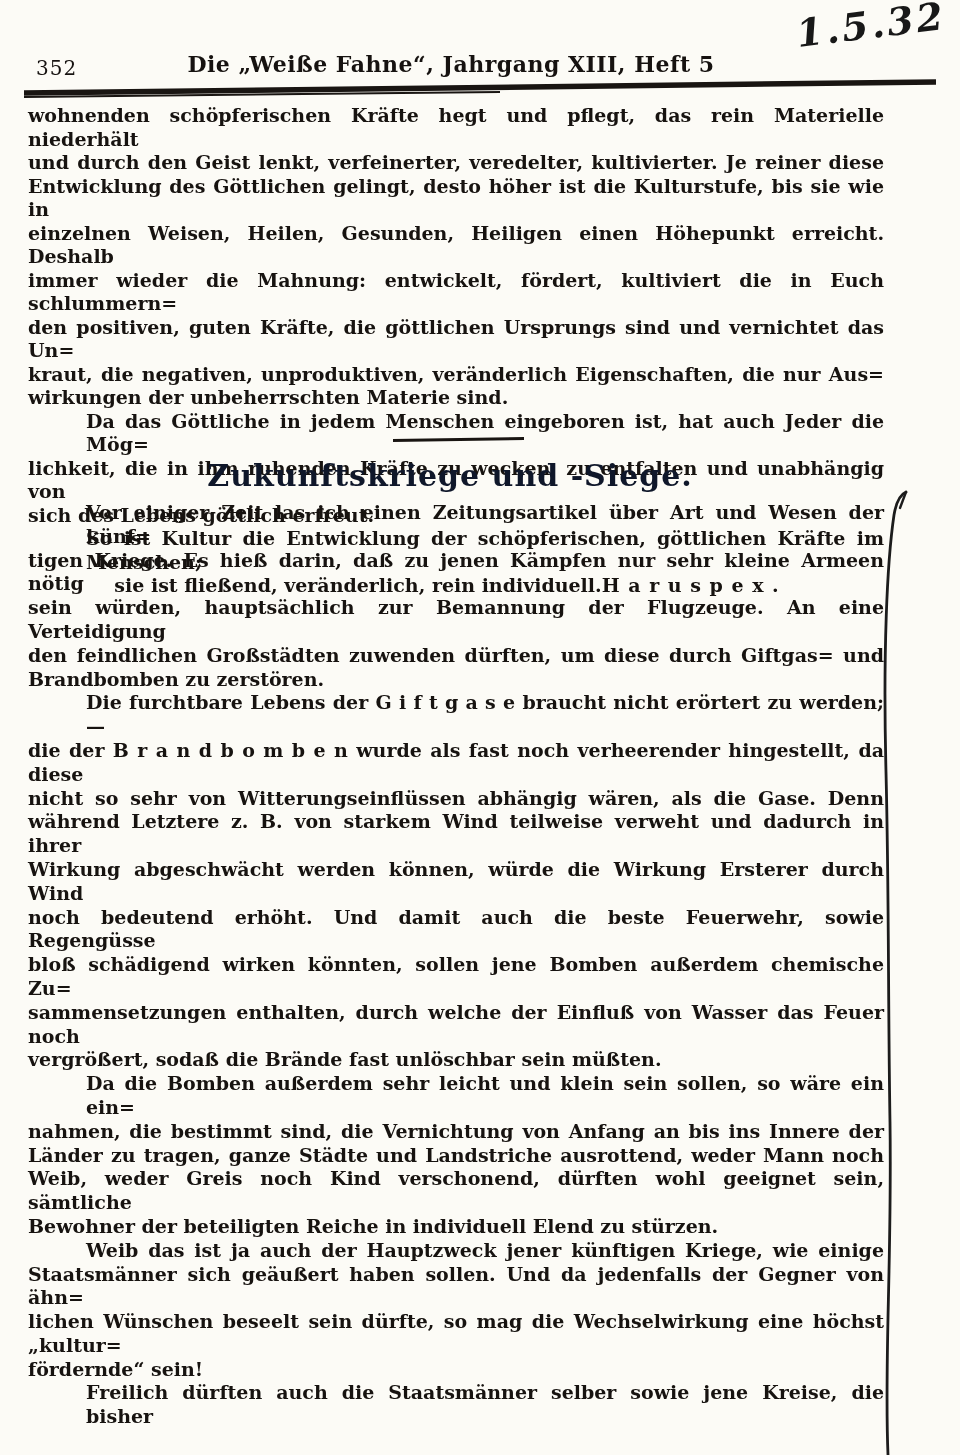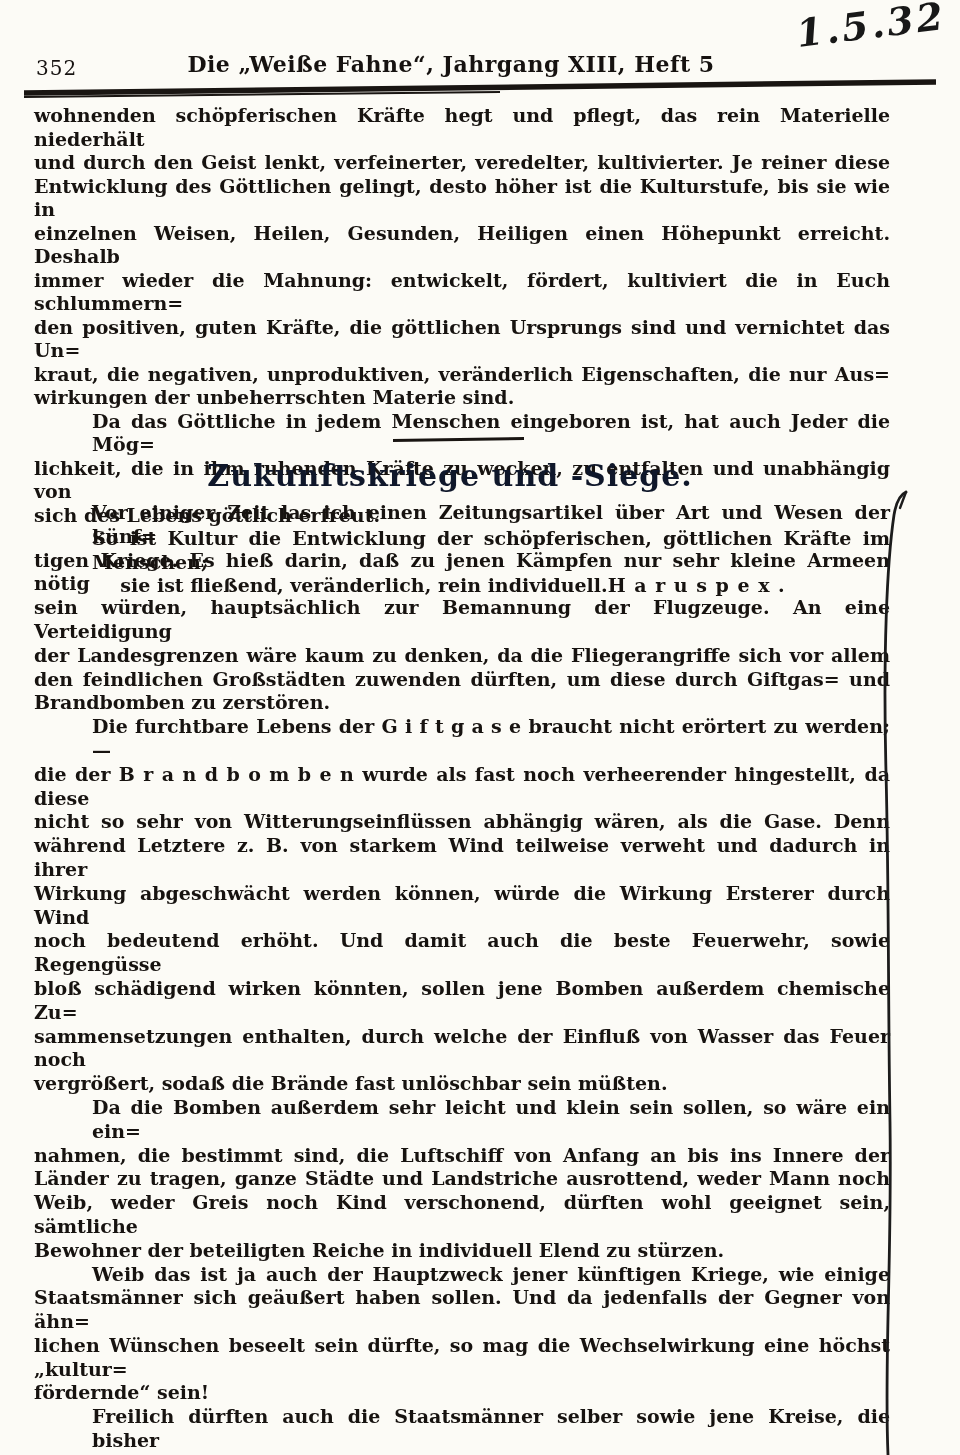--- a/index.html
+++ b/index.html
@@ -29,21 +29,21 @@
   
   .hand-date {
     position: absolute; top: 2px; right: 14px;
     font-size: 38px; font-style: italic; font-weight: 700;
     letter-spacing: 3px; transform: rotate(-7deg);
     color: #181818;
     font-family: "DejaVu Serif", serif;
   }
   
   .textcol {
-    position: absolute; left: 34px; width: 856px;
+    position: absolute; left: 28px; width: 856px;
     font-size: 19px; font-weight: 700; color: #171310;
   }
   #article1 { top: 104px; line-height: 23.5px; }
   #article2 { top: 501px; line-height: 23.8px; }
   .para { margin: 0; }
   .line { text-align: justify; text-align-last: justify; white-space: normal; }
   .line.last { text-align-last: auto; }
   .line.indent { padding-left: 58px; }
   .sigline { display: flex; justify-content: center; text-align: left; }
   .sigline .sig { padding-right: 18px; letter-spacing: 1px; }
@@ -101,38 +101,37 @@
 
   <div class="section-divider"></div>
 
   <div class="article-heading">Zukunftskriege und -Siege.</div>
 
   <div class="textcol" id="article2">
       <div class="para">
         <div class="line indent">Vor einiger Zeit las ich einen Zeitungsartikel über Art und Wesen der künf=</div>
         <div class="line">tigen Kriege. Es hieß darin, daß zu jenen Kämpfen nur sehr kleine Armeen nötig</div>
         <div class="line">sein würden, hauptsächlich zur Bemannung der Flugzeuge. An eine Verteidigung</div>
-        <div class="line">der Landesgrenzen wäre kaum zu denken, da die Fliegerangriffe sich vor allem</div>
         <div class="line">den feindlichen Großstädten zuwenden dürften, um diese durch Giftgas= und</div>
         <div class="line last">Brandbomben zu zerstören.</div>
       </div>
       <div class="para">
         <div class="line indent">Die furchtbare Lebens der G i f t g a s e braucht nicht erörtert zu werden; —</div>
         <div class="line">die der B r a n d b o m b e n wurde als fast noch verheerender hingestellt, da diese</div>
         <div class="line">nicht so sehr von Witterungseinflüssen abhängig wären, als die Gase. Denn</div>
         <div class="line">während Letztere z. B. von starkem Wind teilweise verweht und dadurch in ihrer</div>
         <div class="line">Wirkung abgeschwächt werden können, würde die Wirkung Ersterer durch Wind</div>
         <div class="line">noch bedeutend erhöht. Und damit auch die beste Feuerwehr, sowie Regengüsse</div>
         <div class="line">bloß schädigend wirken könnten, sollen jene Bomben außerdem chemische Zu=</div>
         <div class="line">sammensetzungen enthalten, durch welche der Einfluß von Wasser das Feuer noch</div>
         <div class="line last">vergrößert, sodaß die Brände fast unlöschbar sein müßten.</div>
       </div>
       <div class="para">
         <div class="line indent">Da die Bomben außerdem sehr leicht und klein sein sollen, so wäre ein ein=</div>
-        <div class="line">nahmen, die bestimmt sind, die Luftschiff von Anfang an bis ins Innere der</div>
+        <div class="line">nahmen, die bestimmt sind, die Vernichtung von Anfang an bis ins Innere der</div>
         <div class="line">Länder zu tragen, ganze Städte und Landstriche ausrottend, weder Mann noch</div>
         <div class="line">Weib, weder Greis noch Kind verschonend, dürften wohl geeignet sein, sämtliche</div>
         <div class="line last">Bewohner der beteiligten Reiche in individuell Elend zu stürzen.</div>
       </div>
       <div class="para">
         <div class="line indent">Weib das ist ja auch der Hauptzweck jener künftigen Kriege, wie einige</div>
         <div class="line">Staatsmänner sich geäußert haben sollen. Und da jedenfalls der Gegner von ähn=</div>
         <div class="line">lichen Wünschen beseelt sein dürfte, so mag die Wechselwirkung eine höchst „kultur=</div>
         <div class="line last">fördernde“ sein!</div>
       </div>

